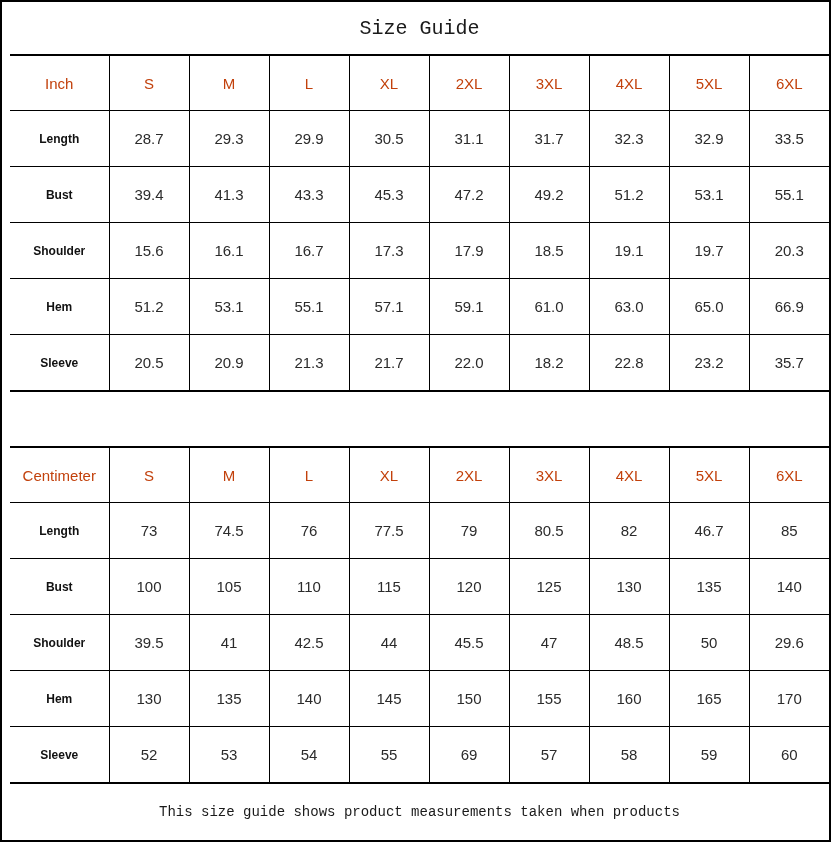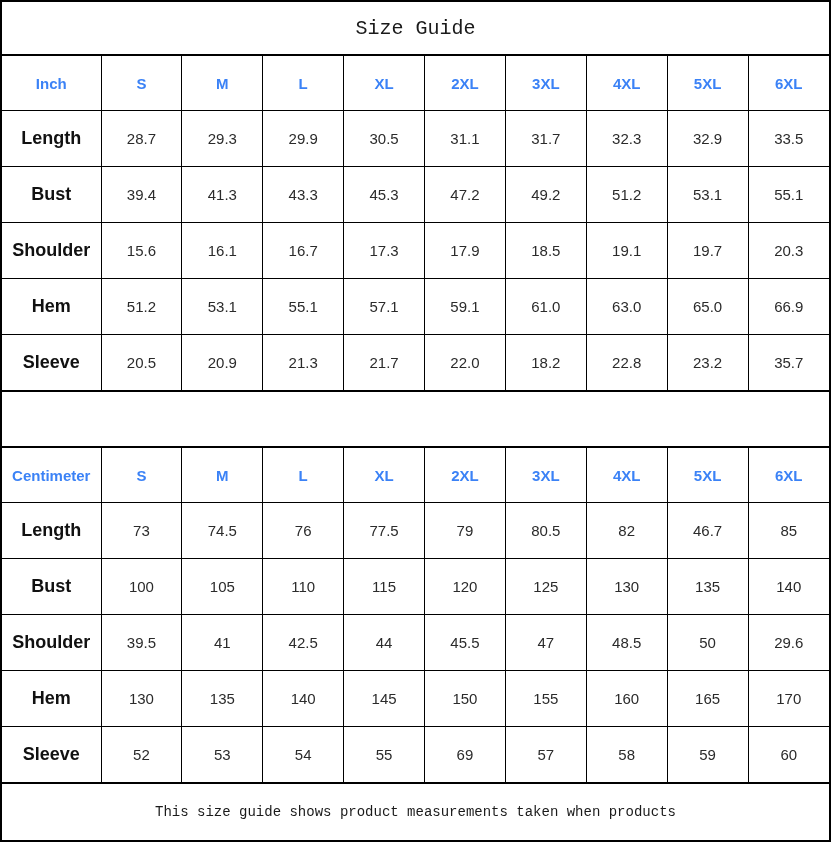--- a/index.html
+++ b/index.html
@@ -11,20 +11,21 @@
     position: relative;
     width: 831px;
     height: 842px;
     box-sizing: border-box;
     border: 2px solid #000000;
     background: #ffffff;
     font-family: "Liberation Sans", sans-serif;
     color: #000000;
     display: flex;
     flex-direction: column;
+    padding-left: 8px;
   }
   .title-bar {
     height: 54px;
     box-sizing: border-box;
     border-bottom: 2px solid #000000;
     display: flex;
     align-items: center;
     justify-content: center;
   }
   .title-bar span {
@@ -45,26 +46,26 @@
     border: 1px solid #000000;
     text-align: center;
     vertical-align: middle;
     padding: 0;
     overflow: hidden;
   }
   table.size-table col.label-col { width: 99px; }
   table.size-table thead th {
     height: 54px;
     font-size: 15px;
-    font-weight: 700;
-    color: #3b82f6;
+    font-weight: 400;
+    color: #c2410c;
   }
   table.size-table tbody th {
     height: 55px;
-    font-size: 18px;
+    font-size: 12px;
     font-weight: 700;
     color: #111111;
   }
   table.size-table tbody td {
     height: 55px;
     font-size: 15px;
     font-weight: 400;
     color: #2b2b2b;
   }
   .table-gap {

